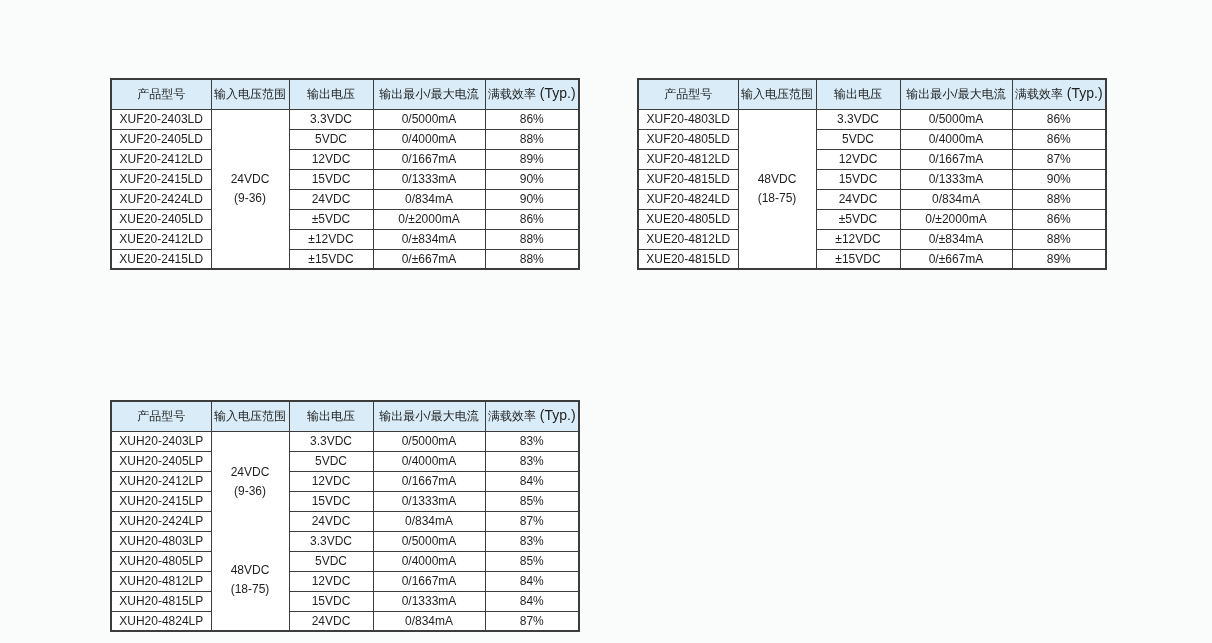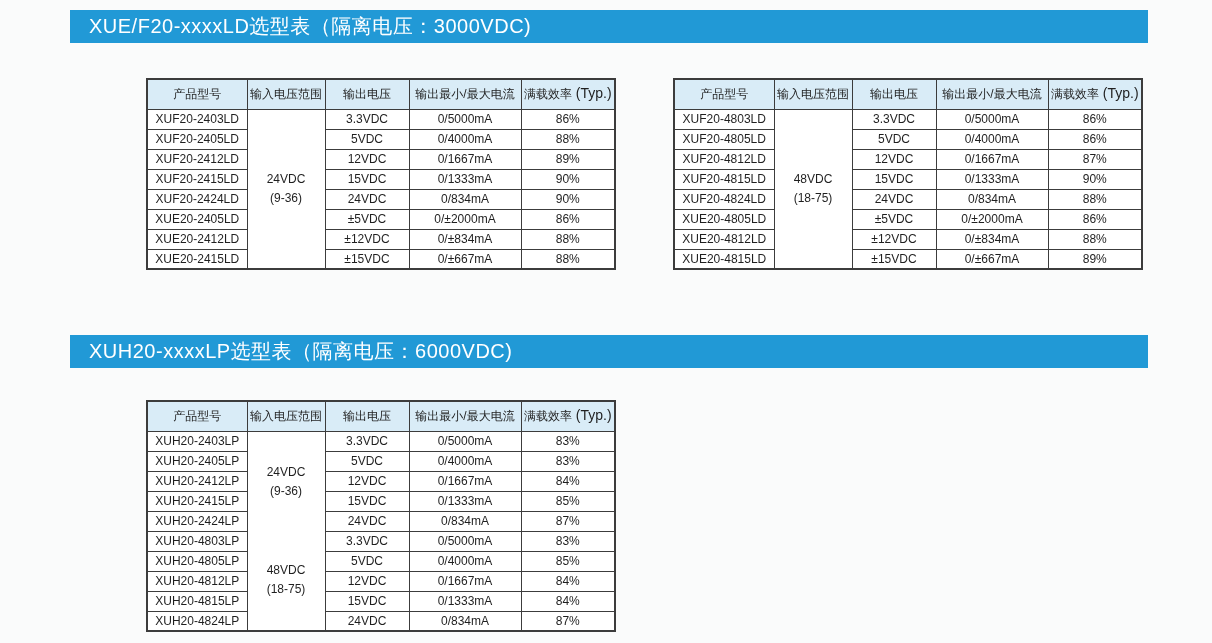--- a/index.html
+++ b/index.html
@@ -26,21 +26,20 @@
     white-space: nowrap;
   }
   #banner-0 { top: 10px; }
   #banner-1 { top: 335px; }
 
   .tables-row {
     position: absolute;
     left: 110px;
     display: flex;
     gap: 57px;
-    margin-left: 36px;
   }
   #tables-0 { top: 78px; }
   #tables-1 { top: 400px; }
 
   table.sel-table {
     border-collapse: collapse;
     table-layout: fixed;
     width: 468px;
     background: #ffffff;
     border: 2px solid #3c3c3c;
@@ -78,21 +77,20 @@
     justify-content: center;
     font-size: 12px;
     line-height: 19px;
   }
 </style>
 </head>
 <body>
 
 <div class="page">
 
-  <div class="banner" id="banner-0">XUE/F20-xxxxLD选型表（隔离电压：3000VDC)</div>
 
   <div class="tables-row" id="tables-0">
       <table class="sel-table">
         <colgroup>
           <col style="width: 100px;">
           <col style="width: 78px;">
           <col style="width: 84px;">
           <col style="width: 112px;">
           <col style="width: 94px;">
         </colgroup>
@@ -235,21 +233,20 @@
           <tr>
             <td>XUE20-4815LD</td>
             <td>±15VDC</td>
             <td>0/±667mA</td>
             <td>89%</td>
           </tr>
         </tbody>
       </table>
     </div>
 
-  <div class="banner" id="banner-1">XUH20-xxxxLP选型表（隔离电压：6000VDC)</div>
 
   <div class="tables-row" id="tables-1">
       <table class="sel-table">
         <colgroup>
           <col style="width: 100px;">
           <col style="width: 78px;">
           <col style="width: 84px;">
           <col style="width: 112px;">
           <col style="width: 94px;">
         </colgroup>

